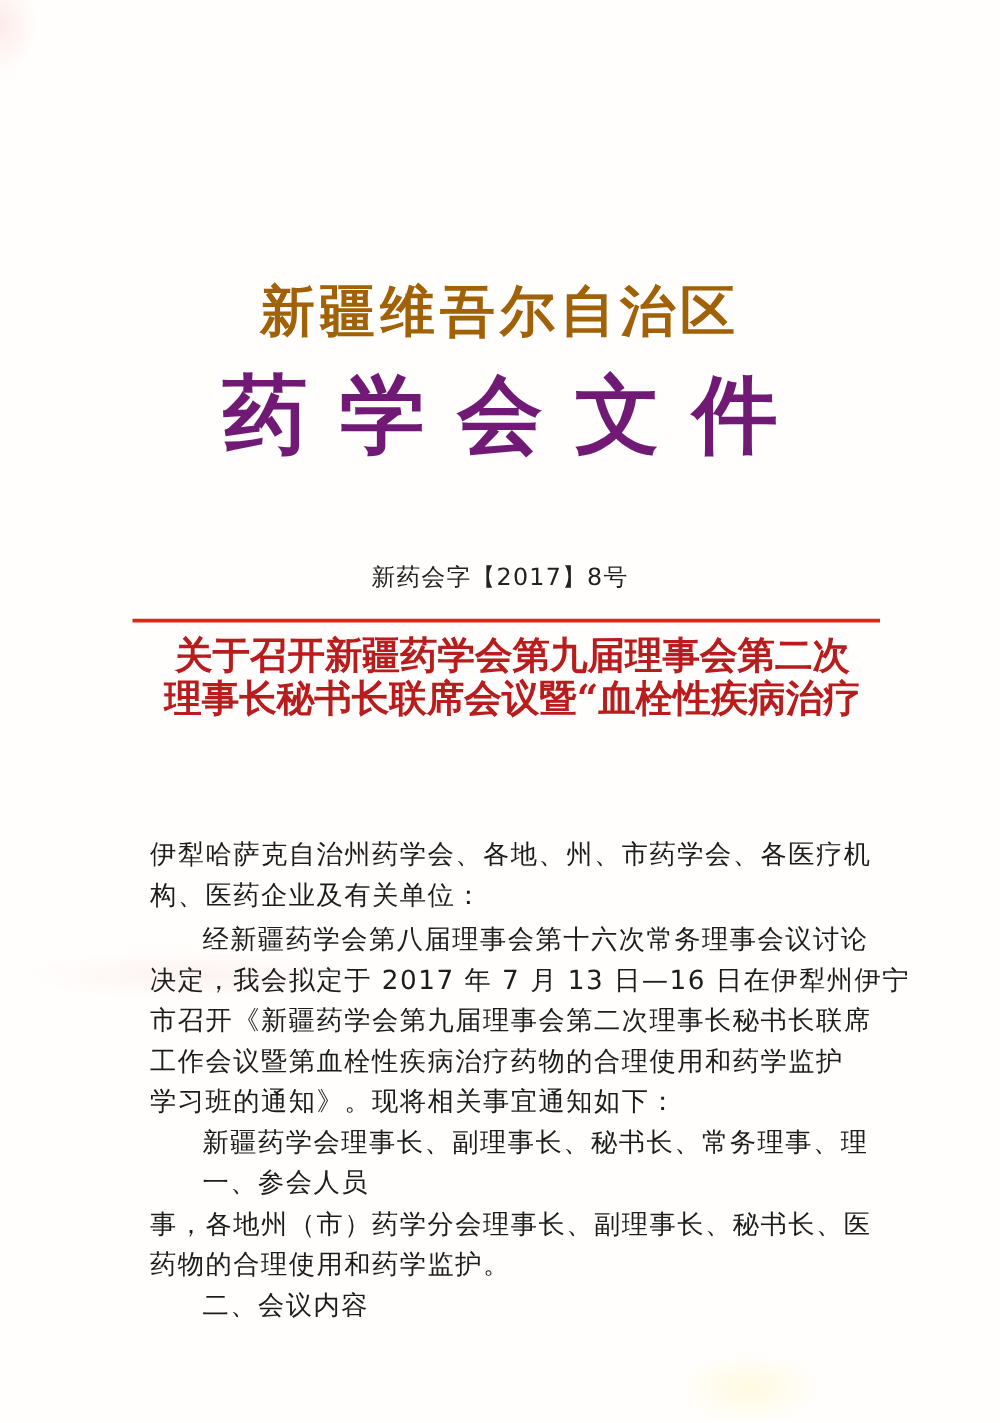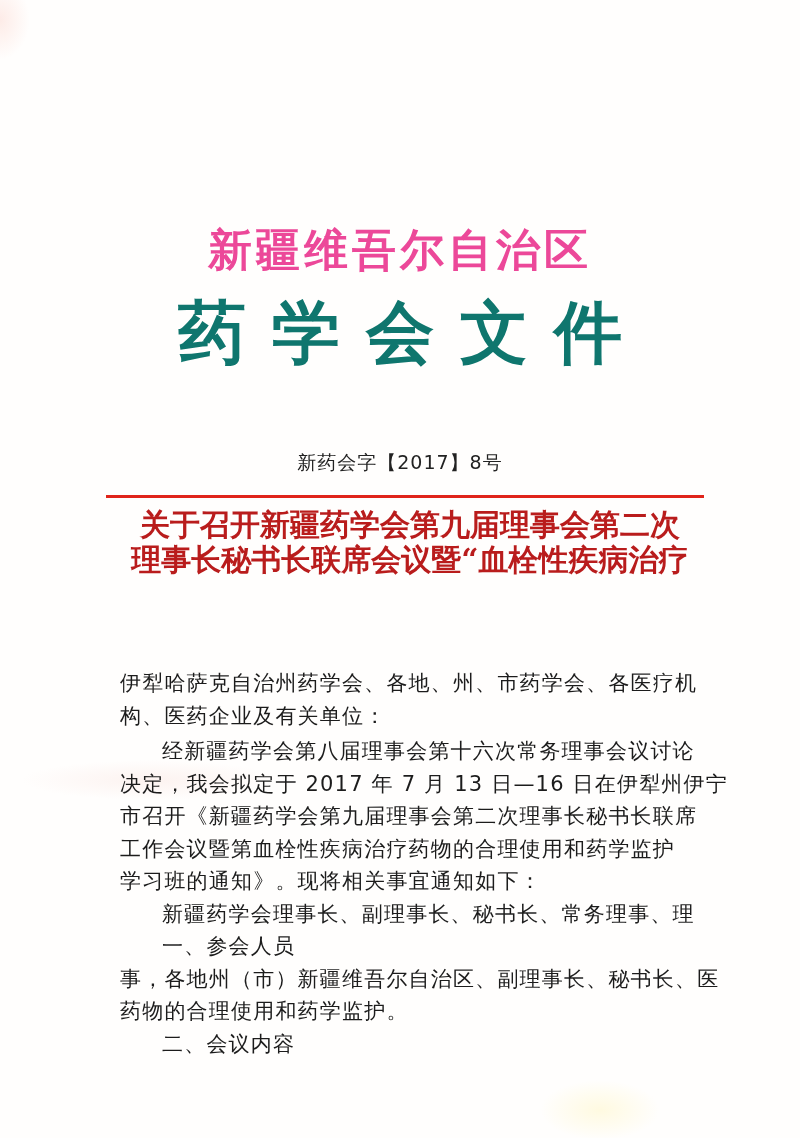--- a/index.html
+++ b/index.html
@@ -46,34 +46,34 @@
       background: radial-gradient(ellipse at center, rgba(255,245,190,0.45), rgba(255,255,255,0) 70%);
     }
     .header-line1 {
       position: absolute;
       left: 0;
       width: 800px;
       top: 222px;
       text-align: center;
       font-family: "DejaVu Serif", serif;
       font-weight: bold;
-      color: #ec4899;
+      color: #a16207;
       font-size: 44px;
       letter-spacing: 4px;
       line-height: 56px;
     }
     .header-line2 {
       position: absolute;
       left: 0;
       width: 800px;
       top: 292px;
       text-align: center;
       font-family: "DejaVu Serif", serif;
       font-weight: bold;
-      color: #0f766e;
+      color: #701a75;
       font-size: 68px;
       line-height: 80px;
     }
     .header-line2 span {
       display: inline-block;
       margin: 0 13px;
     }
     .doc-number {
       position: absolute;
       left: 0;
@@ -155,17 +155,17 @@
   </div>
 
   <div class="body-text paragraph">
     <div class="line indent">经新疆药学会第八届理事会第十六次常务理事会议讨论</div>
     <div class="line">决定，我会拟定于 2017 年 7 月 13 日—16 日在伊犁州伊宁</div>
     <div class="line">市召开《新疆药学会第九届理事会第二次理事长秘书长联席</div>
     <div class="line">工作会议暨第血栓性疾病治疗药物的合理使用和药学监护</div>
     <div class="line">学习班的通知》。现将相关事宜通知如下：</div>
     <div class="line indent">新疆药学会理事长、副理事长、秘书长、常务理事、理</div>
     <div class="line indent">一、参会人员</div>
-    <div class="line">事，各地州（市）新疆维吾尔自治区、副理事长、秘书长、医</div>
+    <div class="line">事，各地州（市）药学分会理事长、副理事长、秘书长、医</div>
     <div class="line">药物的合理使用和药学监护。</div>
     <div class="line indent">二、会议内容</div>
   </div>
 </div>
 
 </body></html>

